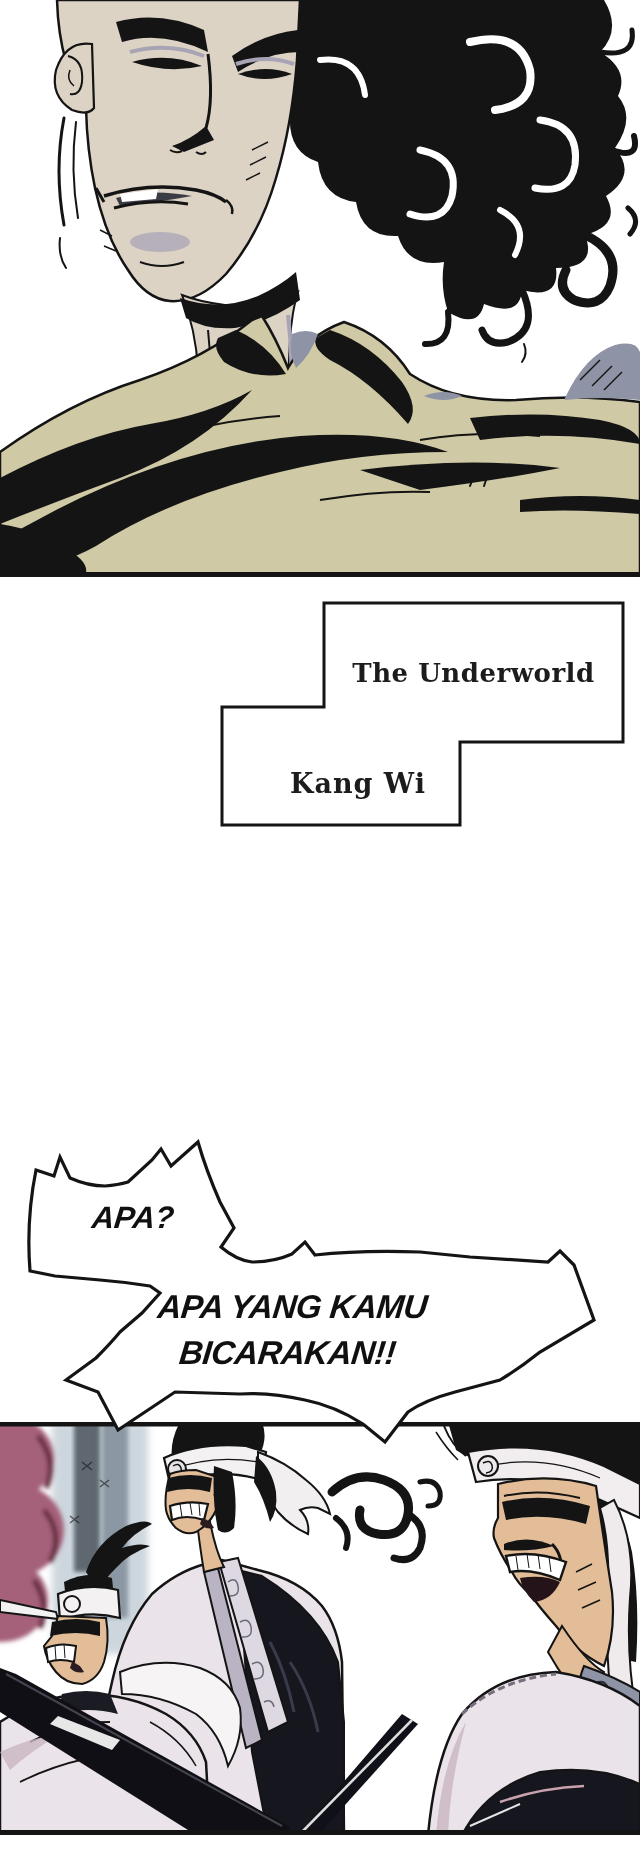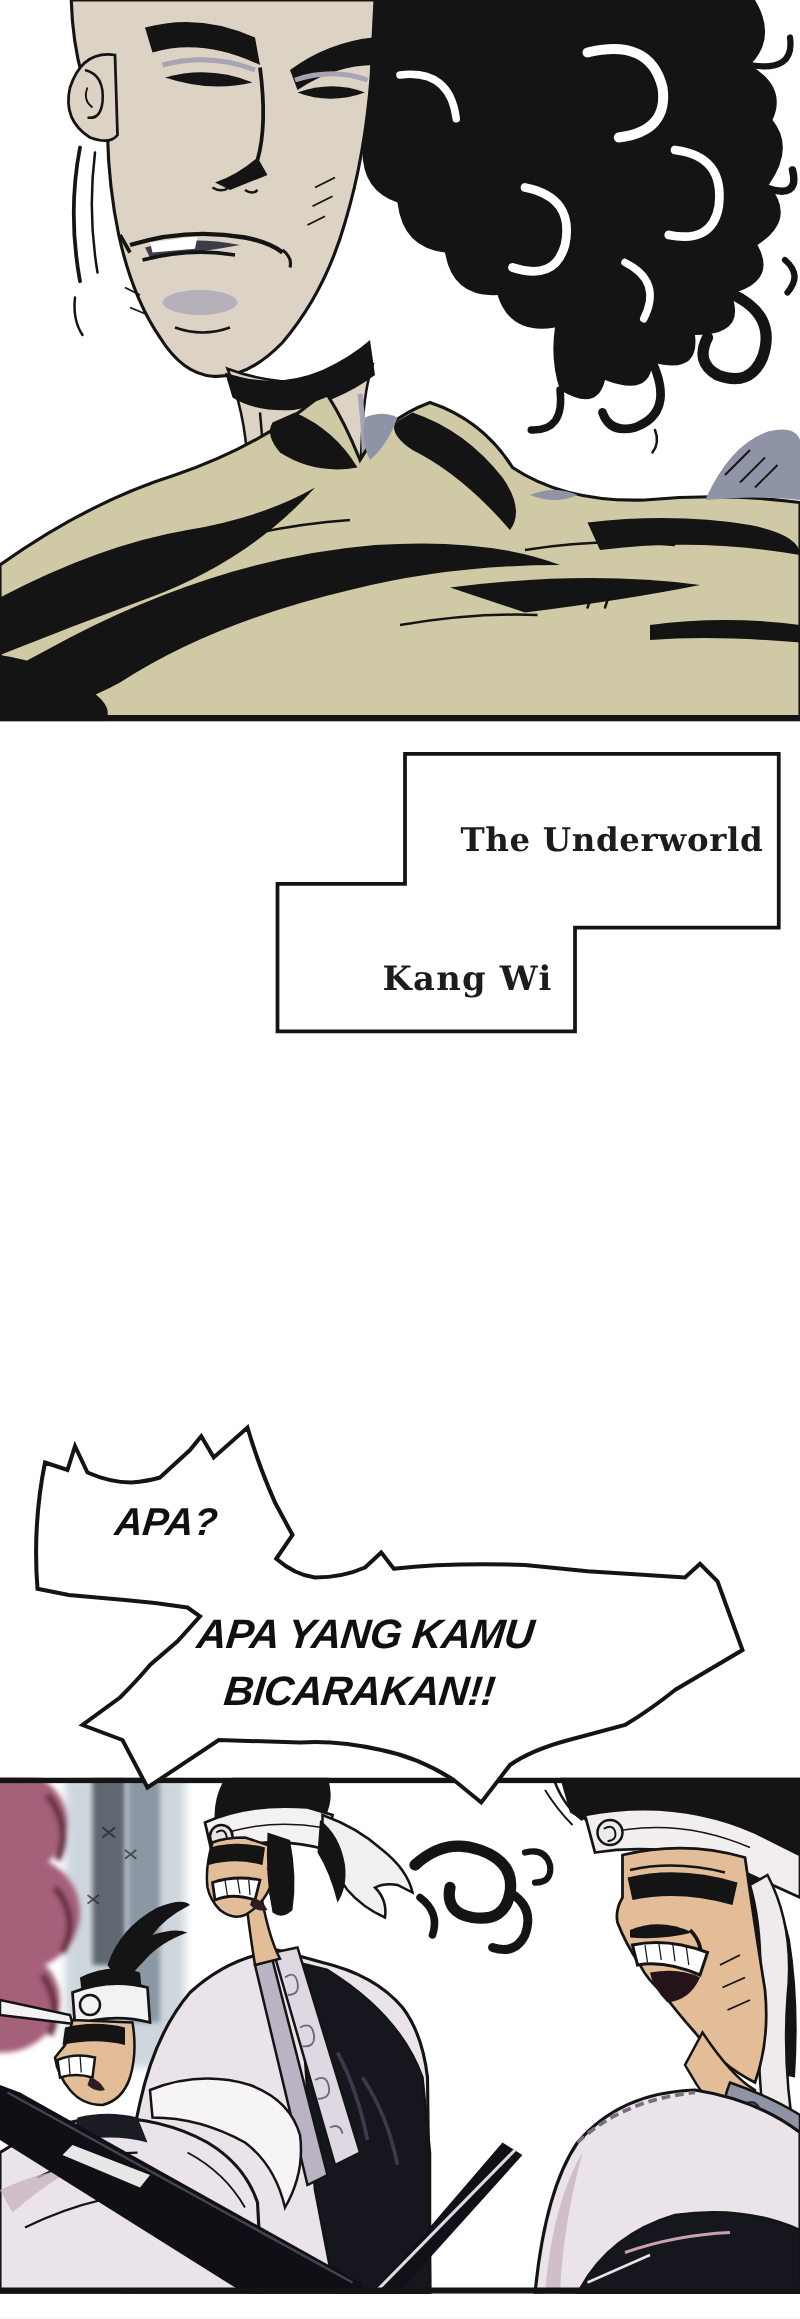--- a/index.html
+++ b/index.html
@@ -13,21 +13,21 @@
         font-family:"Liberation Sans",sans-serif;}
   .abs{position:absolute;}
   svg{display:block;}
   .fi{fill:var(--ink)} .fw{fill:#fff} .fskin{fill:var(--skin1)} .fskin2{fill:var(--skin2)}
   .fscarf{fill:var(--scarf)} .fslate{fill:var(--slate)} .frobe{fill:var(--robe)}
   .frobeS{fill:var(--robeShadow)} .fnavy{fill:var(--navy)} .fpink{fill:var(--pink)}
   .fnone{fill:none} .flav{fill:var(--lav)}
   .si{stroke:var(--ink)} .sw{stroke:#fff} .slav{stroke:var(--lav)}
   .caption-text{position:absolute;display:flex;flex-direction:column;align-items:center;
       justify-content:center;text-align:center;color:#1c1c1c;
-      font-family:"DejaVu Serif",serif;font-weight:bold;margin-left:16px;}
+      font-family:"DejaVu Serif",serif;font-weight:bold;}
   .cap-title{left:324px;top:603px;width:299px;height:139px;font-size:26px;line-height:34px;letter-spacing:.5px;}
   .cap-name{left:222px;top:742px;width:272px;height:83px;font-size:27px;letter-spacing:1px;}
   .bubble-text{position:absolute;text-align:center;color:#101010;font-weight:bold;font-style:italic;
       font-family:"Liberation Sans",sans-serif;transform:skewX(-6deg);}
   .bt1{left:63px;top:1200px;width:140px;font-size:31px;}
   .bt2{left:148px;top:1284px;width:284px;font-size:33px;line-height:46px;letter-spacing:-.5px;}
 </style>
 </head>
 <body>
 

